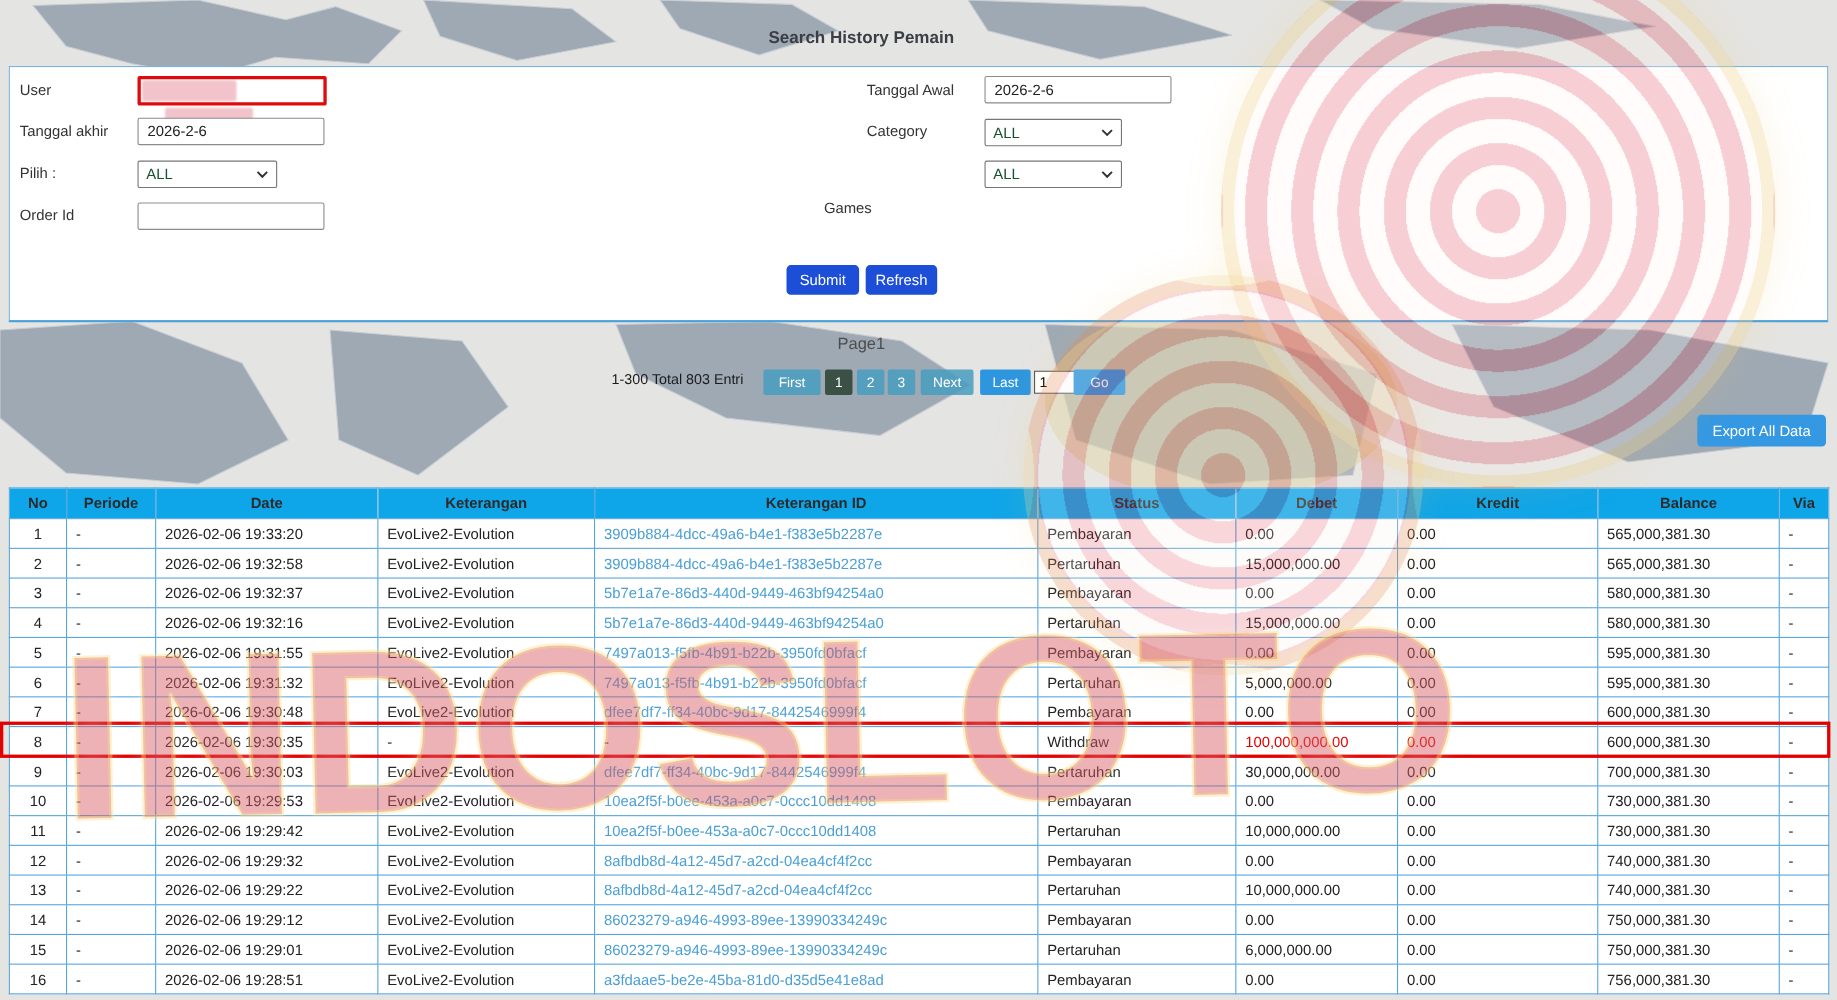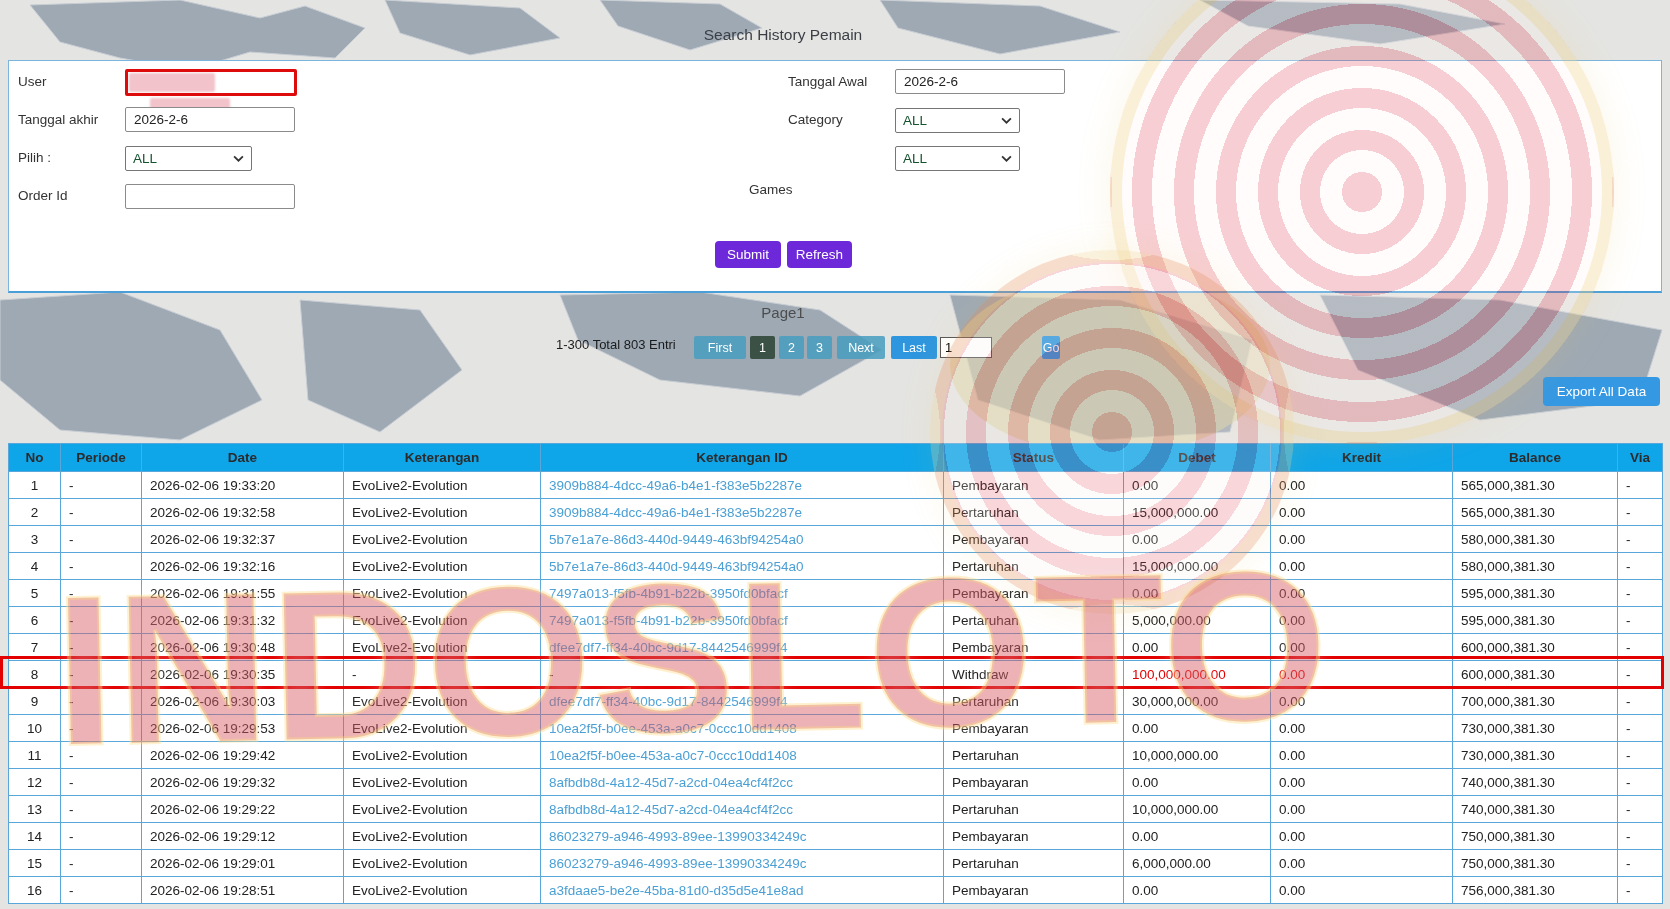--- a/index.html
+++ b/index.html
@@ -6,42 +6,42 @@
   body{
     width:1670px;height:909px;overflow:hidden;position:relative;
     font-family:"Liberation Sans",sans-serif;background:#e4e4e2;
   }
   .abs{position:absolute;}
   
   #map-bg{position:absolute;left:0;top:0;z-index:0;}
   
   .page-title{
     left:0;top:26px;width:1566px;text-align:center;
-    font-size:15.5px;font-weight:normal;color:#3b3f45;z-index:10;
+    font-size:15.5px;font-weight:bold;color:#3b3f45;z-index:10;
   }
   
   .panel{
     left:8px;top:60px;width:1652px;height:230px;background:#ffffff;
     border:1px solid #7ab5dd;border-bottom:2px solid #4a9fd8;z-index:10;
   }
   .f-label{position:absolute;font-size:13.5px;color:#333;z-index:12;}
   .f-input{
     position:absolute;height:25px;width:170px;border:1px solid #8b8b8b;border-radius:2px;
     background:#fff;font-family:"Liberation Sans",sans-serif;font-size:13.5px;color:#222;
     padding:0 8px;box-sizing:border-box;z-index:12;
   }
   .f-input.red{border:3px solid #dd0b0b;background:transparent;width:172px;height:27px;}
   .redaction{position:absolute;background:#f2c3ca;filter:blur(1px);z-index:11;border-radius:2px;}
   .f-select{
     position:absolute;height:25px;width:127px;border:1px solid #767676;border-radius:2px;
     background:#fff;display:flex;align-items:center;justify-content:space-between;
     padding:0 7px;box-sizing:border-box;font-size:13.5px;color:#14532d;z-index:12;cursor:default;
   }
   .btn{
-    position:absolute;border:none;border-radius:4px;background:#6d28d9;color:#fff;
+    position:absolute;border:none;border-radius:4px;background:#1d4ed8;color:#fff;
     font-family:"Liberation Sans",sans-serif;font-size:13.5px;text-align:center;
     display:flex;align-items:center;justify-content:center;cursor:pointer;z-index:12;
   }
   
   .page-label{left:0;top:304px;width:1566px;text-align:center;font-size:15px;color:#4d4d4d;z-index:10;}
   .entries{left:556px;top:337px;font-size:13px;color:#1b1b1b;z-index:10;}
   .pg-btn{
     position:absolute;top:336px;height:23px;color:#fff;font-size:12.5px;
     display:flex;align-items:center;justify-content:center;z-index:10;cursor:pointer;
     border-radius:2px;border:none;font-family:"Liberation Sans",sans-serif;
@@ -164,21 +164,21 @@
 <button class="btn" style="left:787px;top:241px;width:65px;height:27px;">Refresh</button>
 
 
 <div class="abs page-label">Page1</div>
 <span class="abs entries">1-300 Total 803 Entri</span>
 <button class="pg-btn pg-teal" style="left:694px;width:52px;">First</button>
 <span id="page-buttons"><button class="pg-btn pg-active" style="left: 750px; width: 25px;">1</button><button class="pg-btn pg-teal" style="left: 779px; width: 25px;">2</button><button class="pg-btn pg-teal" style="left: 807px; width: 25px;">3</button></span>
 <button class="pg-btn pg-teal" style="left:837px;width:48px;">Next</button>
 <button class="pg-btn pg-blue" style="left:891px;width:46px;">Last</button>
 <input class="abs goto-input" value="1" style="">
-<button class="pg-btn pg-blue" style="left:1042px;width:18px;">Go</button>
+<button class="pg-btn pg-blue" style="left:976px;width:47px;">Go</button>
 
 
 <button class="btn export-btn">Export All Data</button>
 
 
 <table class="hist">
   <colgroup>
     <col style="width:52px">
       <col style="width:81px">
       <col style="width:202px">

